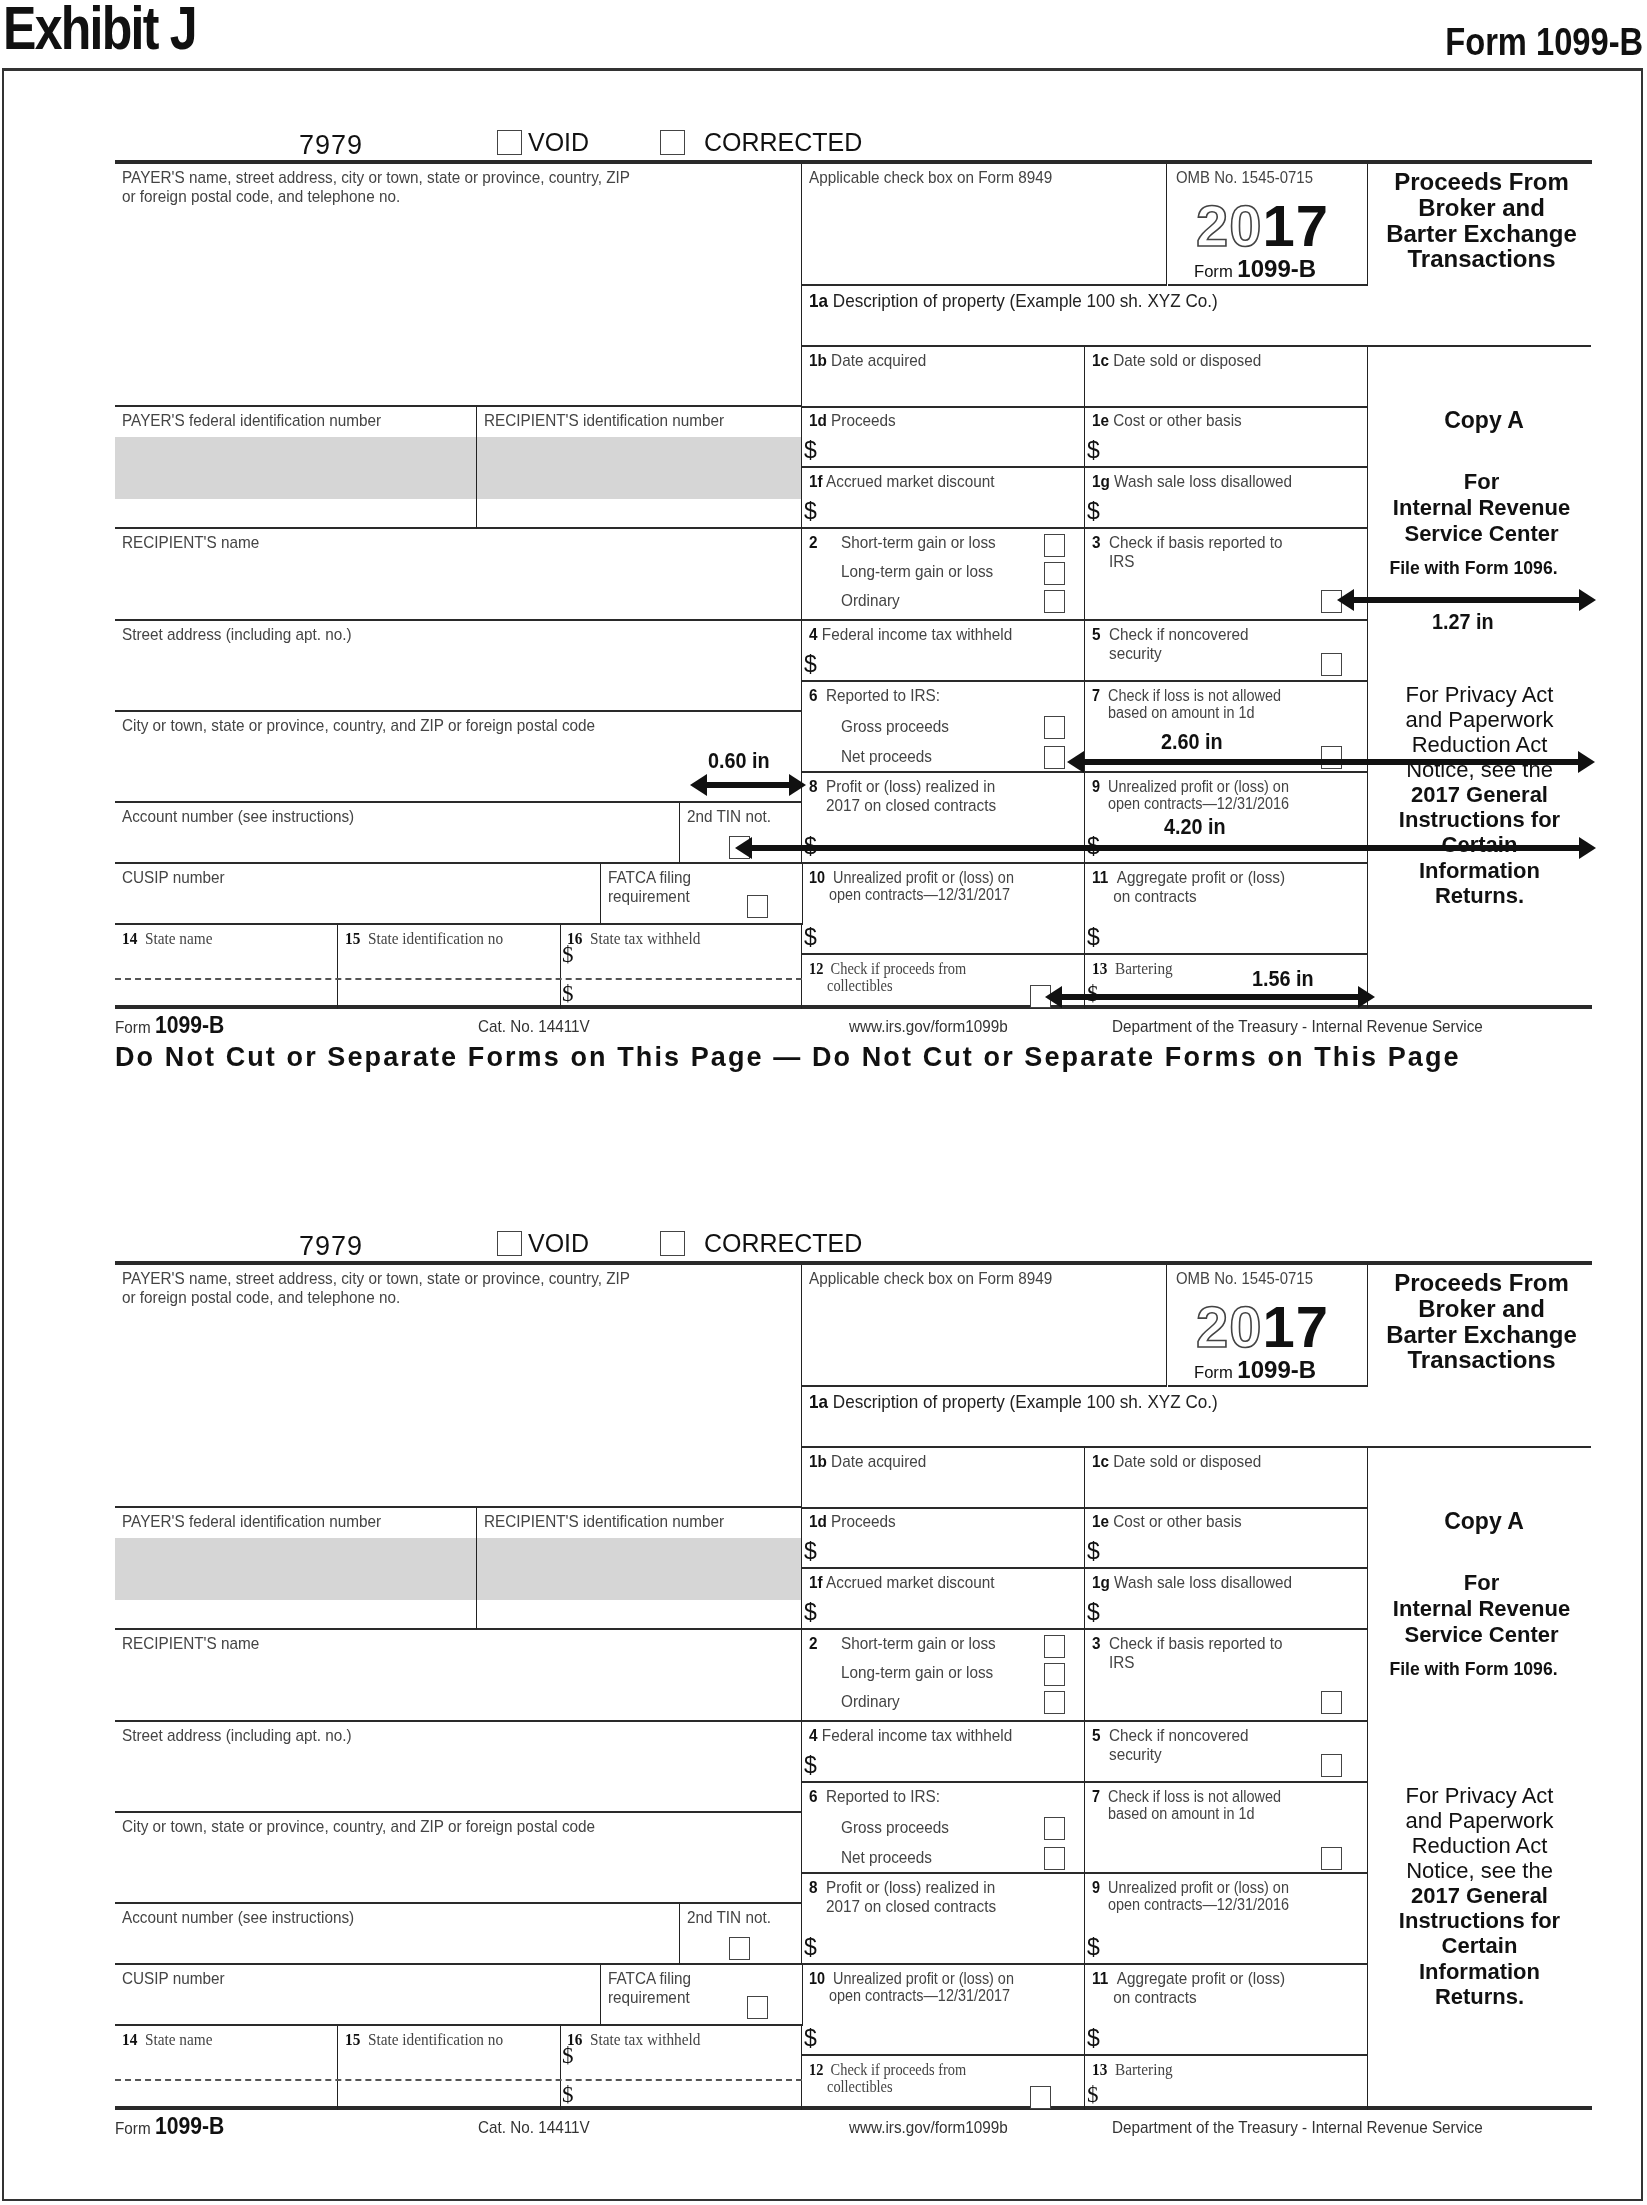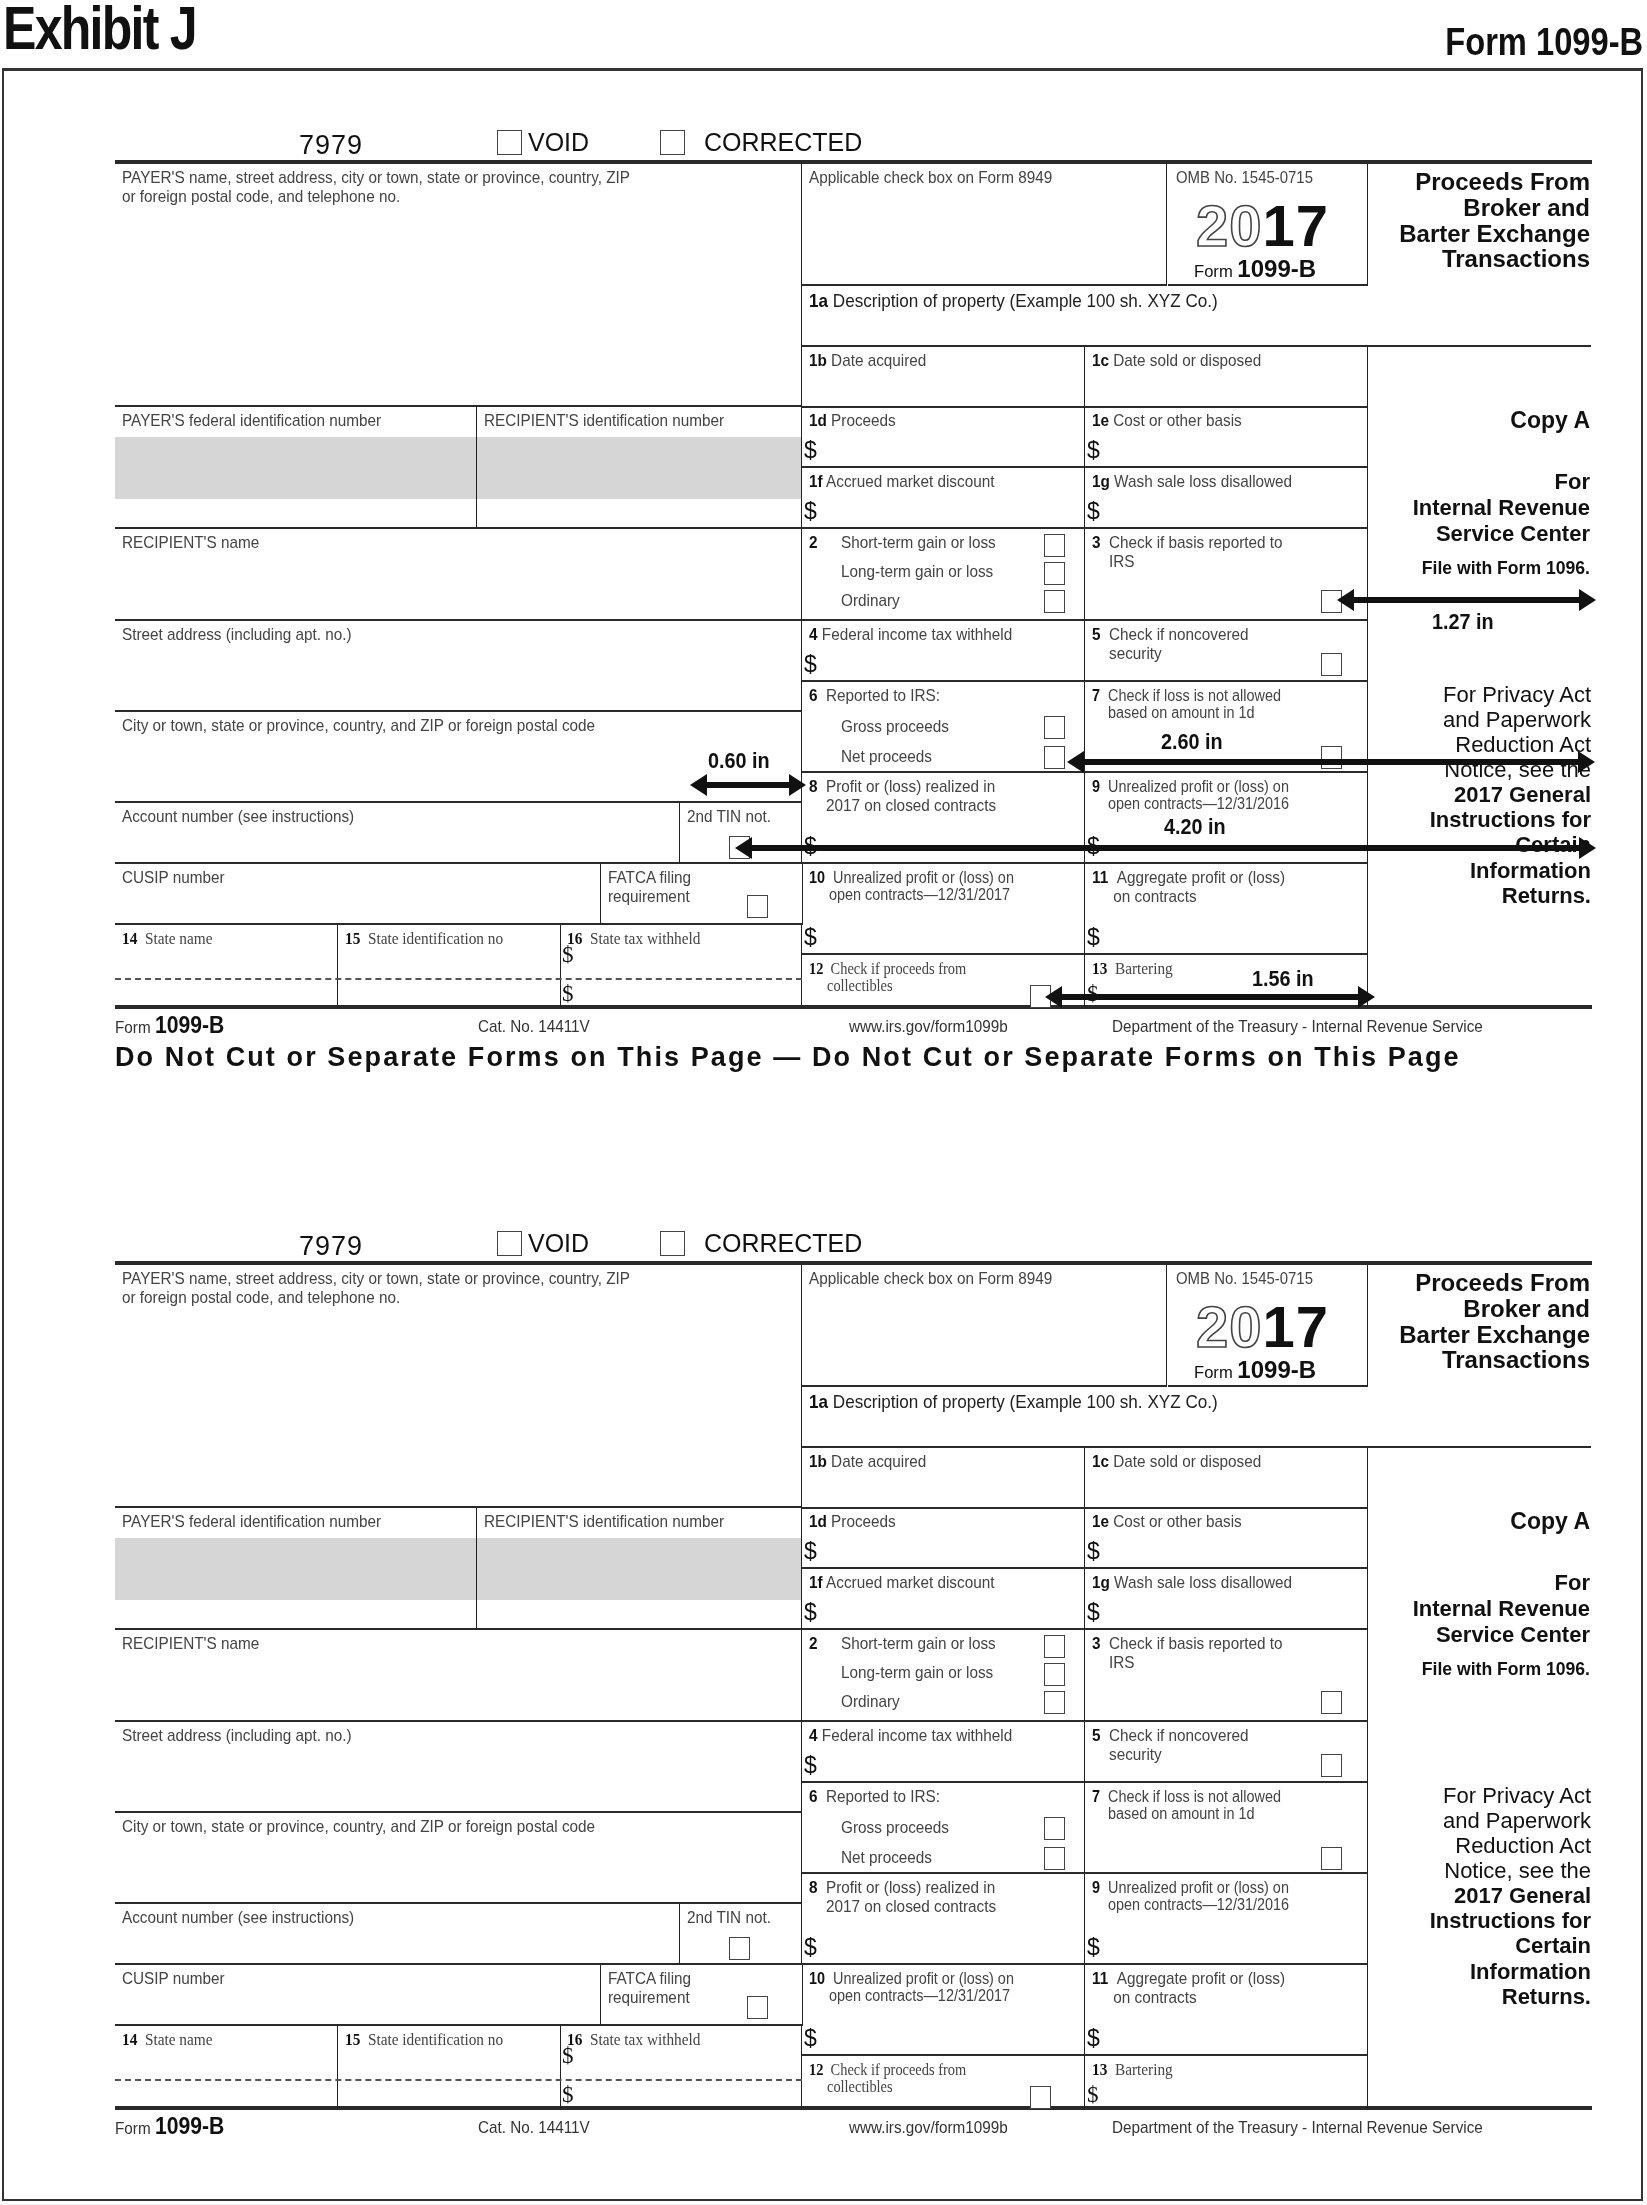--- a/index.html
+++ b/index.html
@@ -16,21 +16,21 @@
   .grid{left:115px;top:0;width:1477px;height:849px;border-top:4.1px solid #2a2a2a;border-bottom:4.1px solid #2a2a2a;box-sizing:border-box;}
   .cell{position:absolute;box-sizing:border-box;border-right:1.6px solid #222;border-bottom:2.6px solid #2a2a2a;}
   .cell.noR{border-right:none;}
   .cell.noB{border-bottom:none;font-family:Liberation Serif, serif;}
   .lbl{position:absolute;left:7.2px;top:5.2px;font-size:17px;color:#444;line-height:1.08;transform:scaleX(0.9);transform-origin:left top;white-space:nowrap;}
   .lbl b{color:#111;}
   .dollar{position:absolute;left:2.1px;bottom:2.1px;font-size:23px;color:#111;}
   .cb{position:absolute;width:21px;height:23px;border:1.6px solid #444;box-sizing:border-box;background:#fff;}
   .shade{position:absolute;background:#d6d6d6;}
   .dash{position:absolute;border-top:2.1px dashed #555;}
-  .side{position:absolute;text-align:right;font-weight:bold;color:#111;}
+  .side{position:absolute;text-align:center;font-weight:bold;color:#111;}
   .yr{position:absolute;font-size:58px;font-weight:bold;letter-spacing:1px;}
   .yr .out{color:#fff;-webkit-text-stroke:1.6px #444;}
   .foot{position:absolute;font-size:16.6px;color:#333;transform:scaleX(0.92);transform-origin:left top;white-space:nowrap;}
   .donot{left:115px;top:1042px;font-size:27px;font-weight:bold;letter-spacing:2.1px;white-space:nowrap;}
 
   .arrow{position:absolute;height:6.2px;background:#111;}
   .arrow::before,.arrow::after{content:"";position:absolute;top:-8.3px;border-top:11.4px solid transparent;border-bottom:11.4px solid transparent;}
   .arrow.l::before{left:-15.5px;border-right:17.6px solid #111;}
   .arrow.r::after{right:-15.5px;border-left:17.6px solid #111;}
   .dim{position:absolute;font-size:22px;font-weight:bold;white-space:nowrap;transform:scaleX(0.9);transform-origin:left top;}

